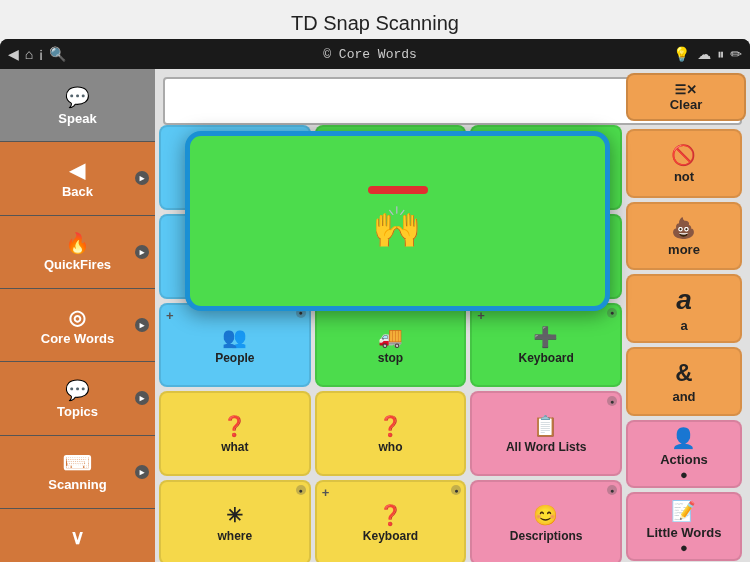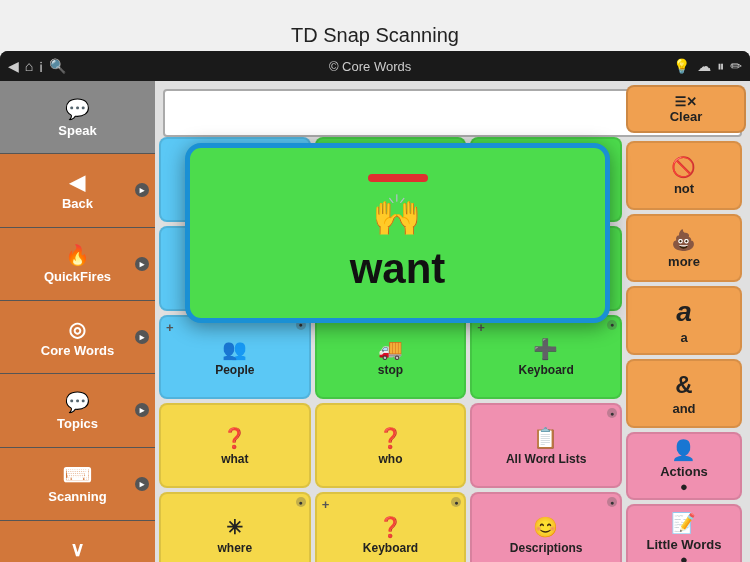--- a/index.html
+++ b/index.html
@@ -8,21 +8,21 @@
       height: 562px;
       background: #f0f0f0;
       font-family: Arial, sans-serif;
       overflow: hidden;
     }
 
     .page-title {
       text-align: center;
       font-size: 20px;
       font-weight: 500;
-      padding: 24px 0 4px 0;
+      padding: 12px 0 4px 0;
       color: #222;
       background: #f0f0f0;
     }
 
     .app-frame {
       width: 750px;
       height: 530px;
       background: #2c2c2c;
       display: flex;
       flex-direction: column;
@@ -45,20 +45,21 @@
       gap: 6px;
       align-items: center;
     }
     .top-bar-icon {
       font-size: 14px;
       color: #ccc;
     }
     .top-bar-center {
       font-size: 13px;
       color: #ccc;
+      font-family: Liberation Mono, monospace;
     }
     .top-bar-right {
       display: flex;
       gap: 6px;
       align-items: center;
     }
     .top-bar-icon-right {
       font-size: 14px;
       color: #ccc;
     }
@@ -338,21 +339,20 @@
           <div style="font-size:13px;">☰✕</div>
           <div>Clear</div>
         </div>
       </div>
 
       <div style="flex:1; display:flex; gap:4px; padding:4px; position:relative;">
 
         <div class="want-overlay">
           <div class="want-overlay-bar"></div>
           <div class="want-overlay-icon">🙌</div>
-          <div class="want-overlay-word">want</div>
         </div>
 
         <div style="flex:1; display:flex; flex-direction:column; gap:4px; z-index:1;">
 
           <div class="grid-row">
             <div class="gcell cell-blue">
               <div class="ci">👤</div>
               <div class="cl">you</div>
             </div>
             <div class="gcell cell-green">

